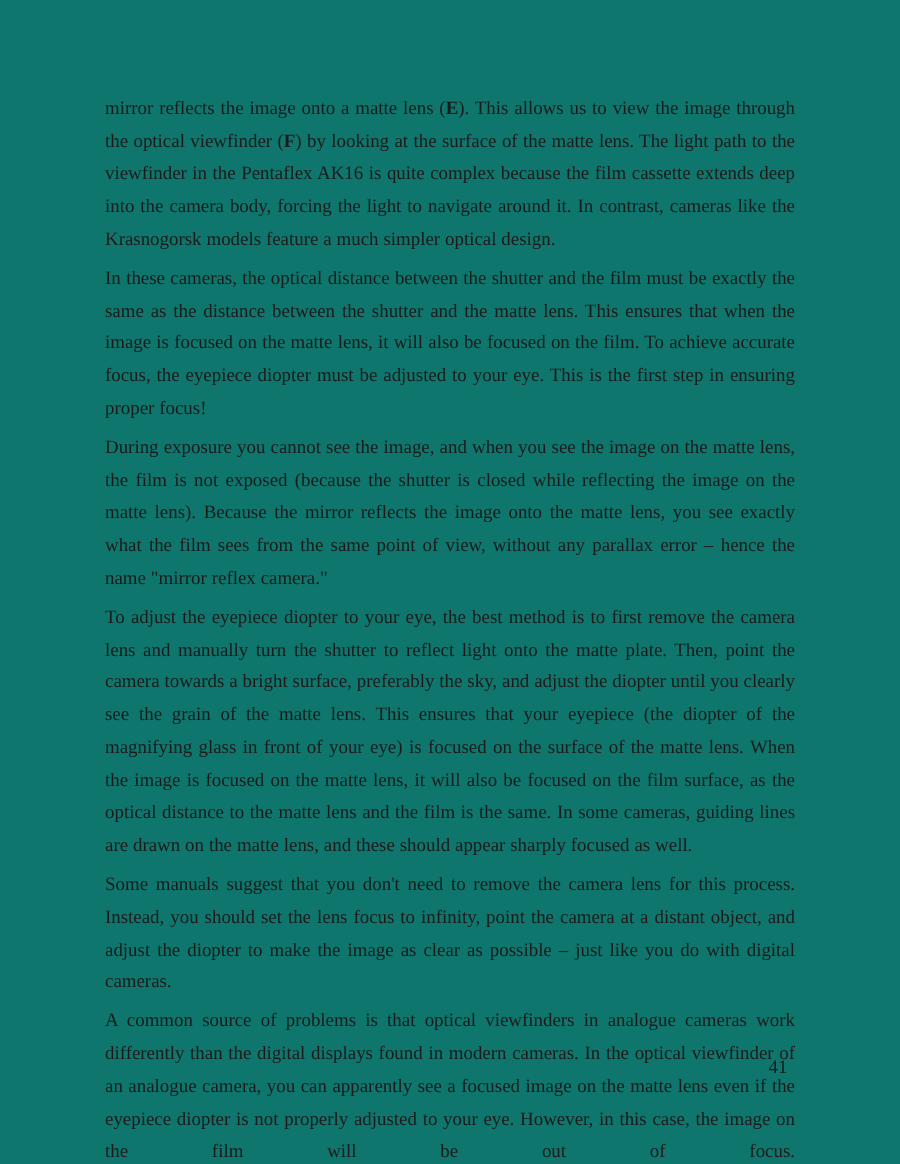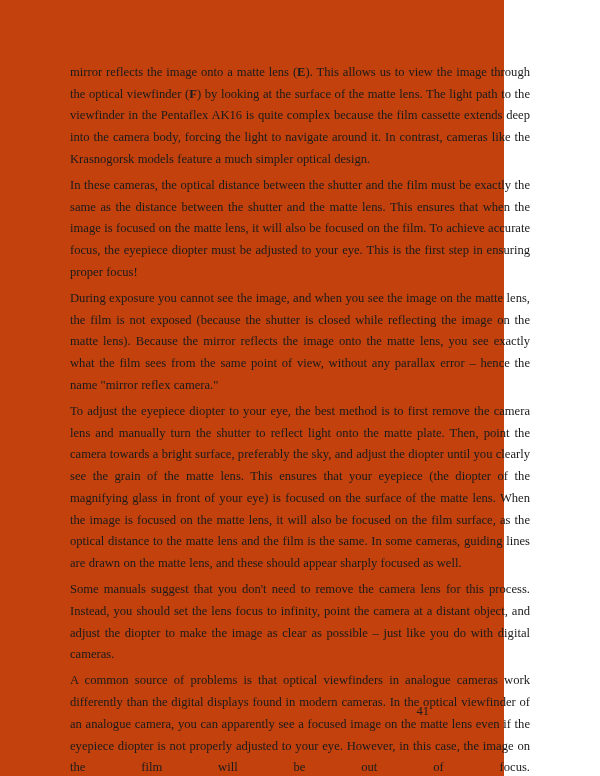--- a/index.html
+++ b/index.html
@@ -5,23 +5,23 @@
   * { margin: 0; padding: 0; box-sizing: border-box; }
   html, body { width: 600px; height: 776px; }
   body {
     background: #ffffff;
     font-family: "Liberation Serif", serif;
     color: #1b1b1b;
     overflow: hidden;
   }
   .page {
     position: relative;
-    width: 504px;
+    width: 600px;
     height: 776px;
-    background: #c2410c;
+    background: #0f766e;
   }
   .content {
     position: absolute;
     left: 70px;
     top: 62px;
     width: 460px;
   }
   .content p {
     font-size: 12.6px;
     line-height: 21.7px;

